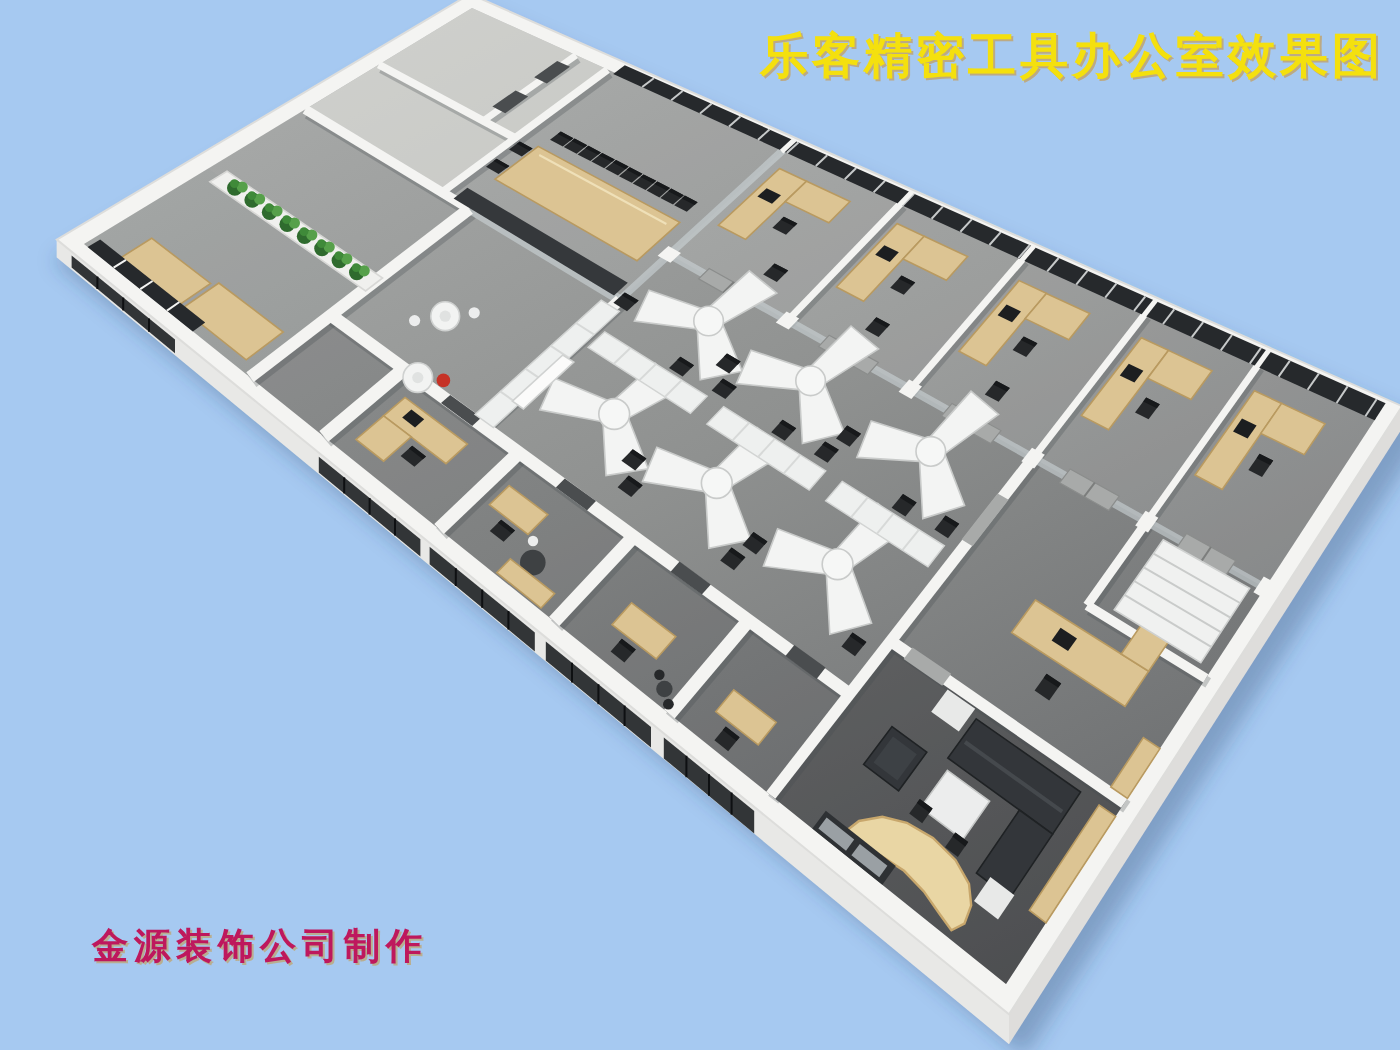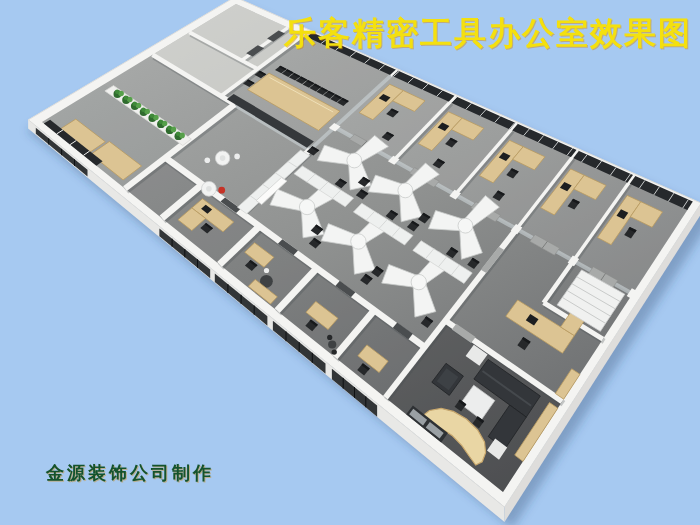--- a/index.html
+++ b/index.html
@@ -1,19 +1,19 @@
 <!DOCTYPE html>
 <html><head>
 <meta charset="utf-8">
 <style>
   html,body{margin:0;padding:0;}
   body{width:700px;height:525px;overflow:hidden;}
   .stage{position:relative;width:700px;height:525px;overflow:hidden;font-family:"DejaVu Sans",sans-serif;}
   svg{position:absolute;left:0;top:0;}
-  .title{position:absolute;top:12px;right:8px;font-size:32px;font-weight:bold;letter-spacing:2px;
+  .title{position:absolute;top:12px;right:8px;font-size:24px;font-weight:bold;letter-spacing:2px;
          white-space:nowrap;text-shadow:1px 1px 0 rgba(214,134,0,0.45);}
   .credit{position:absolute;left:46px;top:461px;font-size:18px;font-weight:bold;letter-spacing:3px;
           white-space:nowrap;text-shadow:1px 1px 0 rgba(214,134,0,0.4);}
 </style>
 </head>
 <body>
 
 <div class="stage" style="background: rgb(166, 201, 241);">
   <svg id="scene" width="700" height="525" viewBox="0 0 700 525">
       <defs>
@@ -403,14 +403,14 @@
         <polygon points="477.7,416.2 484.1,421.0 478.9,428.5 472.5,423.6" fill="#26282a"></polygon>
         <polygon points="477.7,416.2 484.1,421.0 482.6,423.2 476.2,418.3" fill="#17191b"></polygon>
         <polygon points="419.3,418.4 429.5,410.5 441.2,408.4 453.4,411.4 466.5,419.0 477.8,430.1 484.5,441.9 485.6,452.7 482.2,461.8 475.7,465.1 469.8,457.0 461.9,445.7 452.0,435.4 440.2,427.7 429.7,424.2 421.5,423.4" fill="#e9d6a4" stroke="#c8a76c" stroke-width="1.2"></polygon>
         <polygon points="412.9,405.4 447.9,433.0 441.2,442.4 406.2,414.3" fill="#2e3134"></polygon>
         <polygon points="413.3,408.8 427.1,419.8 423.0,425.4 409.2,414.3" fill="#9aa0a4"></polygon>
         <polygon points="429.9,422.0 443.7,432.9 439.6,438.6 425.7,427.6" fill="#9aa0a4"></polygon>
         <polygon points="549.5,402.5 557.8,408.2 523.0,461.4 514.7,455.1" fill="#dcc493" stroke="#b99a60" stroke-width="0.8"></polygon>
       </g>
     </svg>
   <div class="title" style="color: rgb(244, 224, 14);">乐客精密工具办公室效果图</div>
-  <div class="credit" style="color: #14532d;">金源装饰公司制作</div>
+  <div class="credit" style="color: #be185d;">金源装饰公司制作</div>
 </div>
 
 </body></html>

